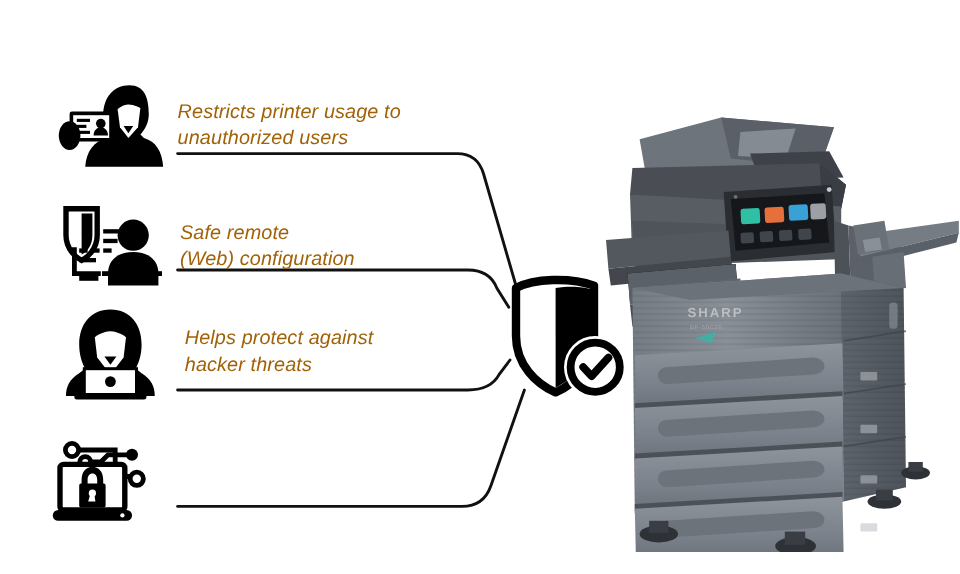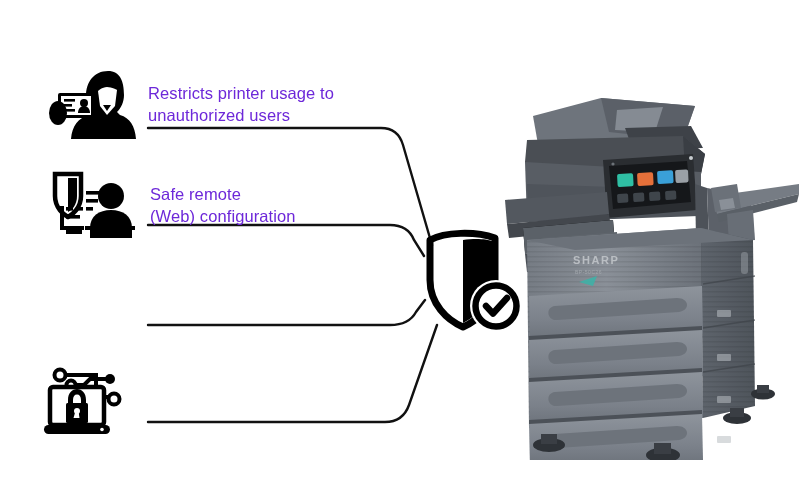--- a/index.html
+++ b/index.html
@@ -37,24 +37,25 @@
     width: 96px;
     height: 84px;
     flex: 0 0 96px;
     display: flex;
     align-items: center;
     justify-content: center;
   }
   .feature-label {
     font-size: 16.5px;
     line-height: 1.33;
-    color: #6d28d9;
+    color: #a16207;
     letter-spacing: 0.1px;
     white-space: pre-line;
     margin-left: 8px;
+    font-style: italic;
   }
 
   #feature-0 { left: 44px; top: 63px;  }
   #feature-1 { left: 44px; top: 164px; }
   #feature-2 { left: 44px; top: 252px; }
   #feature-3 { left: 40px; top: 357px; }
 
   #feature-1 .feature-label { margin-left: 10px; }
   #feature-2 .feature-label { margin-left: 14px; }
   #feature-3 .feature-label { margin-left: 14px; }
@@ -146,20 +147,41 @@
           <path d="M46 62 C46 50 55 44 67 44 C79 44 88 50 88 62 L88 72 L46 72 Z"></path>
 
           <rect x="41" y="60" width="50" height="4"></rect>
         </g>
       </svg>
     </div>
     <div class="feature-label">Safe remote
 (Web) configuration</div>
   </div>
 
+  <div class="feature" id="feature-2">
+    <div class="feature-icon">
+      <svg viewBox="0 0 96 80" width="96" height="80">
+        <g fill="#000000">
+
+          <path d="M48 4 C31 4 22 17 22 33 C22 41 24 48 27 53 L22 57 C14 62 11 68 11 76 L85 76 C85 68 82 62 74 57 L69 53 C72 48 74 41 74 33 C74 17 65 4 48 4 Z"></path>
+
+          <path d="M35 27 C35 27 41 22 48 22 C55 22 61 27 61 27 L59 44 L48 58 L37 44 Z" fill="#ffffff"></path>
+          <path d="M43 43 L53 43 L48 50 Z" fill="#000000"></path>
+
+          <rect x="25" y="52" width="46" height="24" fill="#000000"></rect>
+          <rect x="27.5" y="54.5" width="41" height="19" fill="#ffffff"></rect>
+          <circle cx="48" cy="64" r="4.5" fill="#000000"></circle>
+
+          <rect x="18" y="74" width="60" height="5" rx="2" fill="#000000"></rect>
+        </g>
+      </svg>
+    </div>
+    <div class="feature-label">Helps protect against
+hacker threats</div>
+  </div>
 
   <div class="feature" id="feature-3">
     <div class="feature-icon">
       <svg viewBox="0 0 96 80" width="96" height="80">
         <g fill="none" stroke="#000000" stroke-width="4">
 
           <path d="M22 16 L56 16 L56 38 L76 38"></path>
           <path d="M32 26 L44 26 L50 20 L68 20"></path>
           <path d="M56 38 L70 38"></path>
         </g>

